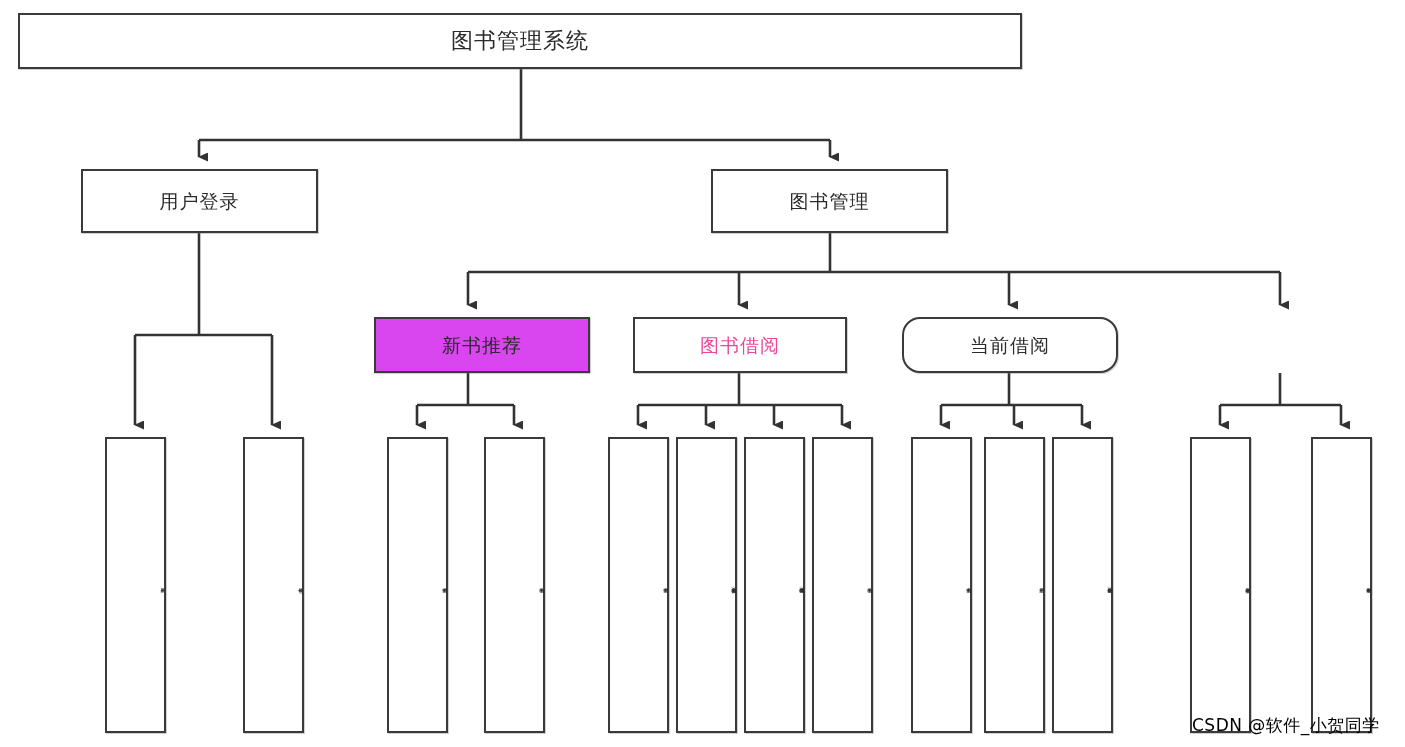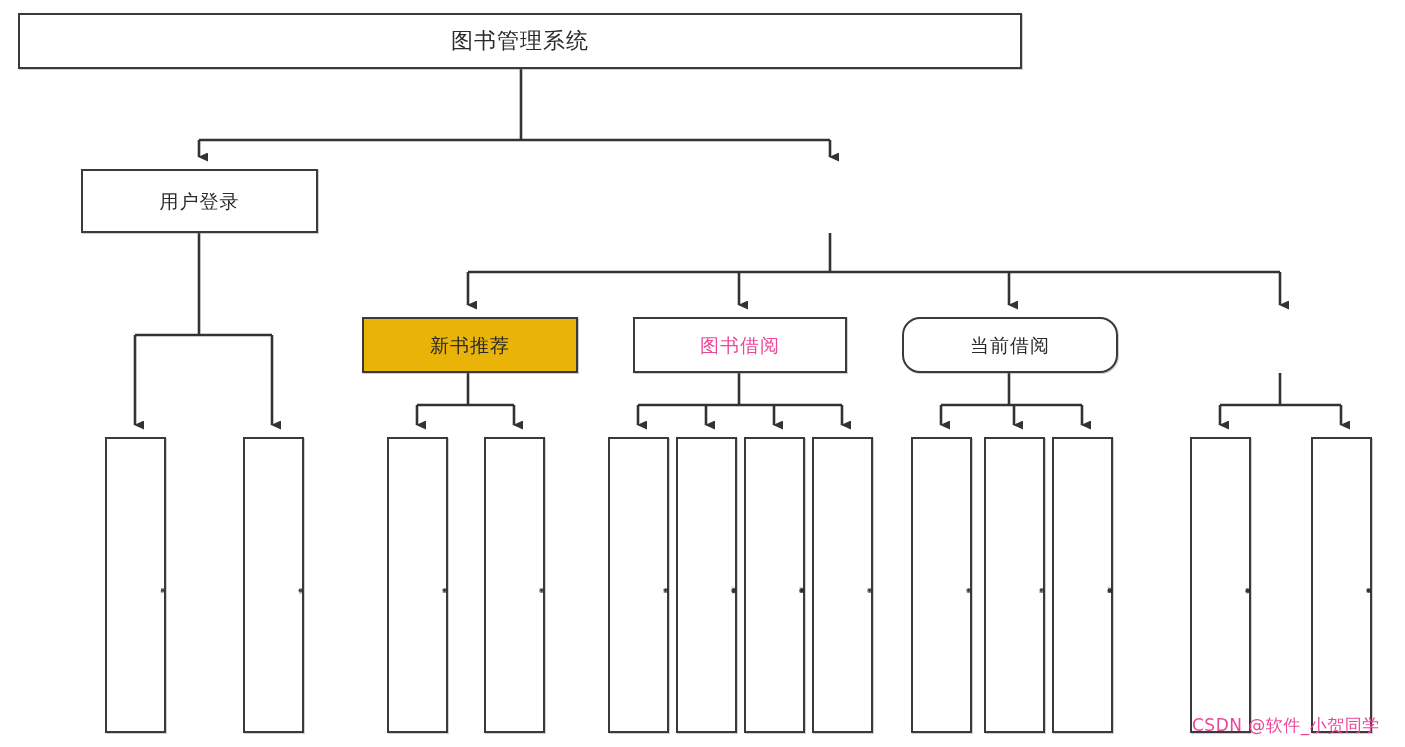--- a/index.html
+++ b/index.html
@@ -116,22 +116,23 @@
       <path d="M1280,373 L1280,405"></path>
       <path d="M1220,405 L1341,405"></path>
       <path d="M1220,405 L1220,425" marker-end="url(#arrow)"></path>
       <path d="M1341,405 L1341,425" marker-end="url(#arrow)"></path>
     </g>
   </svg>
 
   <div class="node horiz root" style="left: 18px; top: 13px; width: 1004px; height: 56px; border-color: rgb(58, 58, 58); background: rgb(255, 255, 255); color: rgb(43, 43, 43);">图书管理系统</div>
 
   <div class="node horiz" style="left: 81px; top: 169px; width: 237px; height: 64px; border-color: rgb(58, 58, 58); background: rgb(255, 255, 255); color: rgb(43, 43, 43);">用户登录</div>
+  <div class="node horiz" style="left: 711px; top: 169px; width: 237px; height: 64px; border-color: rgb(58, 58, 58); background: rgb(255, 255, 255); color: rgb(43, 43, 43);">图书管理</div>
 
-  <div class="node horiz" style="left: 362px; top: 317px; width: 216px; height: 56px; border-color: rgb(58, 58, 58); background: #eab308; color: rgb(43, 43, 43);">新书推荐</div>
+  <div class="node horiz" style="left: 374px; top: 317px; width: 216px; height: 56px; border-color: rgb(58, 58, 58); background: #d946ef; color: rgb(43, 43, 43);">新书推荐</div>
   <div class="node horiz" style="left: 633px; top: 317px; width: 214px; height: 56px; border-color: rgb(58, 58, 58); background: rgb(255, 255, 255); color: #ec4899;">图书借阅</div>
   <div class="node horiz" style="left: 902px; top: 317px; width: 216px; height: 56px; border-color: rgb(58, 58, 58); background: rgb(255, 255, 255); color: rgb(43, 43, 43); border-radius: 18px;">当前借阅</div>
 
   <div class="node vert" style="left: 105px; top: 437px; width: 61px; height: 296px; border-color: rgb(58, 58, 58); background: rgb(255, 255, 255); color: rgb(43, 43, 43); font-size: 4.2px; letter-spacing: 0px;">用户登录</div>
   <div class="node vert" style="left: 243px; top: 437px; width: 61px; height: 296px; border-color: rgb(58, 58, 58); background: rgb(255, 255, 255); color: rgb(43, 43, 43); font-size: 4.2px; letter-spacing: 0px;">注销登录</div>
 
   <div class="node vert" style="left: 387px; top: 437px; width: 61px; height: 296px; border-color: rgb(58, 58, 58); background: rgb(255, 255, 255); color: rgb(43, 43, 43); font-size: 4.2px; letter-spacing: 0px;">查询图书</div>
   <div class="node vert" style="left: 484px; top: 437px; width: 61px; height: 296px; border-color: rgb(58, 58, 58); background: rgb(255, 255, 255); color: rgb(43, 43, 43); font-size: 4.2px; letter-spacing: 0px;">借阅图书</div>
 
   <div class="node vert" style="left: 608px; top: 437px; width: 61px; height: 296px; border-color: rgb(58, 58, 58); background: rgb(255, 255, 255); color: rgb(43, 43, 43); font-size: 4.2px; letter-spacing: 0px;">查询图书</div>
@@ -139,15 +140,15 @@
   <div class="node vert" style="left: 744px; top: 437px; width: 61px; height: 296px; border-color: rgb(58, 58, 58); background: rgb(255, 255, 255); color: rgb(43, 43, 43); font-size: 4.2px; letter-spacing: 0px;">编辑图书（管理员）</div>
   <div class="node vert" style="left: 812px; top: 437px; width: 61px; height: 296px; border-color: rgb(58, 58, 58); background: rgb(255, 255, 255); color: rgb(43, 43, 43); font-size: 4.2px; letter-spacing: 0px;">借阅图书</div>
 
   <div class="node vert" style="left: 911px; top: 437px; width: 61px; height: 296px; border-color: rgb(58, 58, 58); background: rgb(255, 255, 255); color: rgb(43, 43, 43); font-size: 4.2px; letter-spacing: 0px;">查询图书</div>
   <div class="node vert" style="left: 984px; top: 437px; width: 61px; height: 296px; border-color: rgb(58, 58, 58); background: rgb(255, 255, 255); color: rgb(43, 43, 43); font-size: 4.2px; letter-spacing: 0px;">归还图书</div>
   <div class="node vert" style="left: 1052px; top: 437px; width: 61px; height: 296px; border-color: rgb(58, 58, 58); background: rgb(255, 255, 255); color: rgb(43, 43, 43); font-size: 4.2px; letter-spacing: 0px;">确认归还（管理员）</div>
 
   <div class="node vert" style="left: 1190px; top: 437px; width: 61px; height: 296px; border-color: rgb(58, 58, 58); background: rgb(255, 255, 255); color: rgb(43, 43, 43); font-size: 4.2px; letter-spacing: 0px;">新增借阅记录</div>
   <div class="node vert" style="left: 1311px; top: 437px; width: 61px; height: 296px; border-color: rgb(58, 58, 58); background: rgb(255, 255, 255); color: rgb(43, 43, 43); font-size: 4.2px; letter-spacing: 0px;">查询借阅记录</div>
 
-  <div class="watermark" style="left: 1192px; top: 714px; color: #ec4899;">CSDN @软件_小贺同学</div>
+  <div class="watermark" style="left: 1192px; top: 714px; color: #000000;">CSDN @软件_小贺同学</div>
 
 </div>
 
 </body></html>

